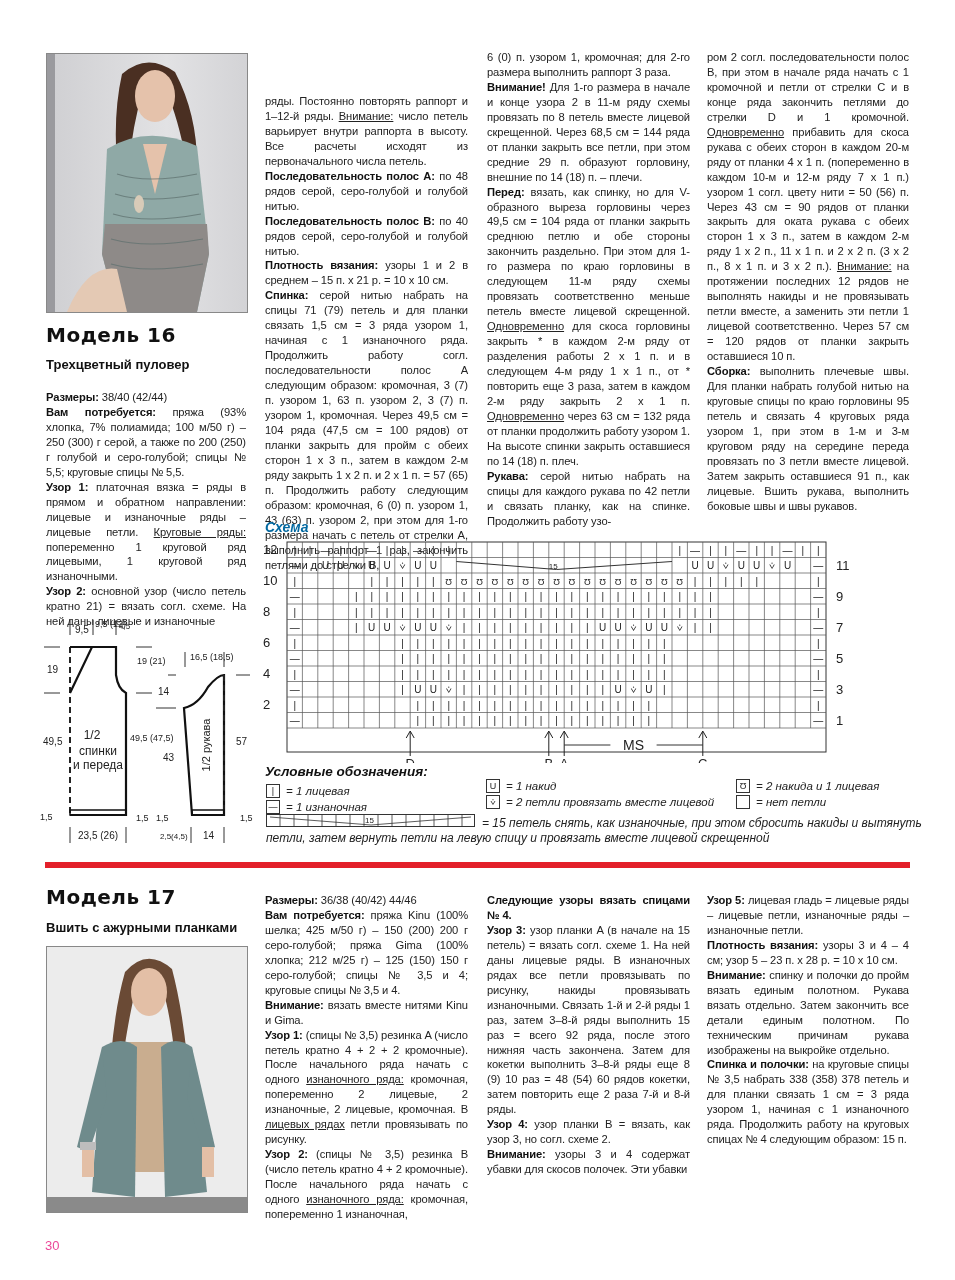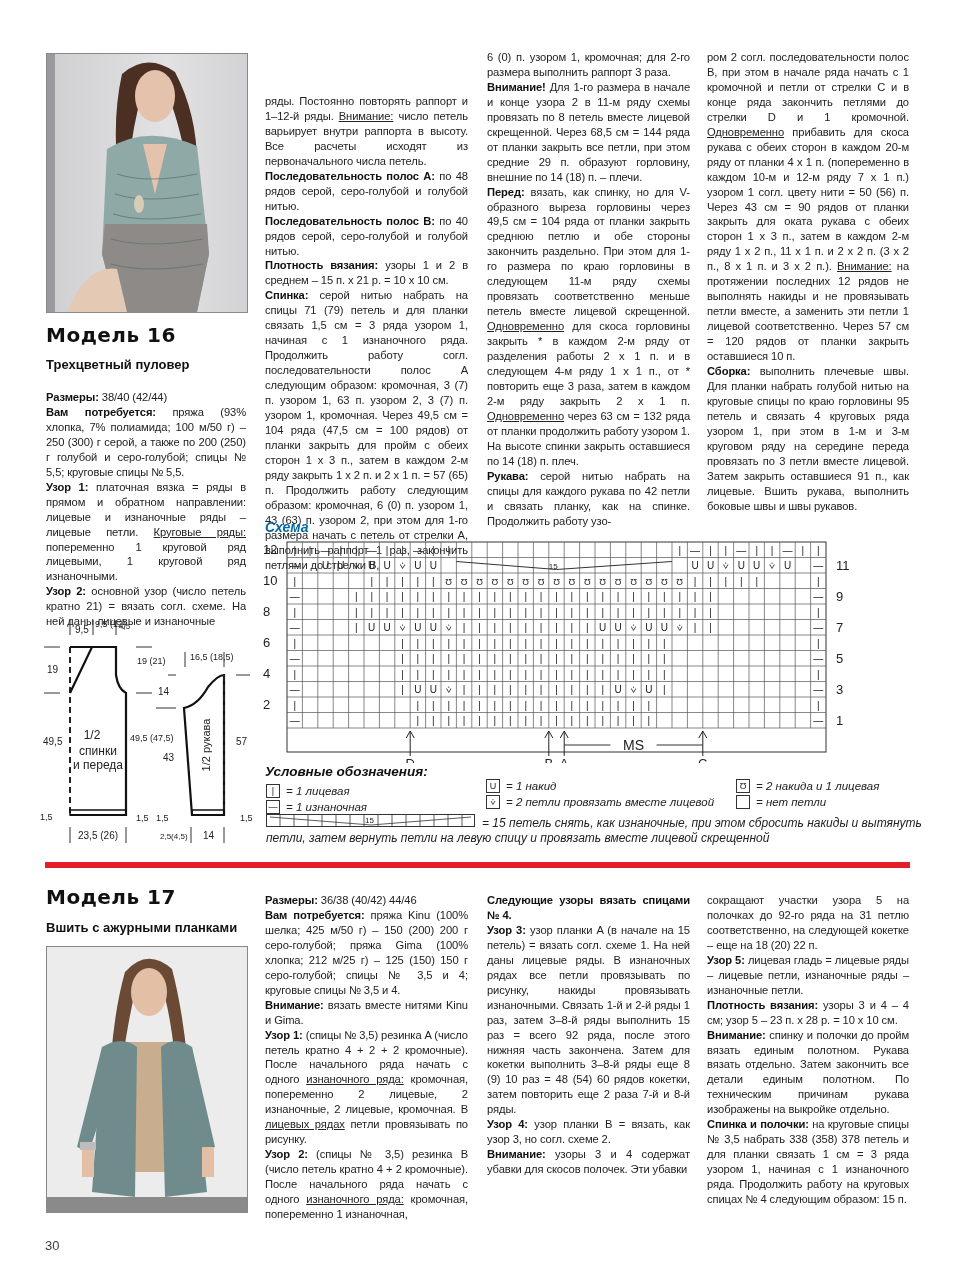--- a/index.html
+++ b/index.html
@@ -5,21 +5,21 @@
   html, body { margin:0; padding:0; background:#fff; }
   body { width:955px; height:1280px; position:relative; overflow:hidden; font-family:"Liberation Sans", sans-serif; color:#1c1c1c; }
   .col { position:absolute; font-family:"Liberation Sans", sans-serif; font-size:11.2px; line-height:14.95px; text-align:justify; letter-spacing:-0.1px; color:#222; }
   .col p { margin:0; }
   .col b { font-weight:bold; color:#111; }
   .col u { text-decoration:underline; }
   .photo { position:absolute; border:1px solid #888; overflow:hidden; }
   .model-title { position:absolute; font-family:"DejaVu Sans", sans-serif; font-weight:bold; font-size:20px; letter-spacing:0.5px; color:#111; }
   .model-sub { position:absolute; font-family:"Liberation Sans", sans-serif; font-weight:bold; font-size:13px; color:#111; }
   .redbar { position:absolute; left:45px; top:862px; width:865px; height:6px; background:#e3202a; }
-  .page-num { position:absolute; left:45px; top:1238px; font-size:13px; color:#404040; }
+  .page-num { position:absolute; left:45px; top:1238px; font-size:13px; color:#ec4899; }
   .schema-title { position:absolute; left:265px; top:519px; font-weight:bold; font-style:italic; font-size:14px; color:#0369a1; }
   .legend-title { position:absolute; left:265px; top:764px; font-weight:bold; font-style:italic; font-size:13.5px; color:#111; }
   .legend-item { position:absolute; font-style:italic; font-size:11.5px; color:#222; display:flex; align-items:center; gap:6px; white-space:nowrap; }
   .lbox { display:inline-block; width:12px; height:12px; border:1px solid #333; font-size:9px; line-height:12px; text-align:center; font-style:normal; }
   .legend-note { position:absolute; font-style:italic; font-size:12px; color:#222; white-space:nowrap; }
   svg text { font-family:"Liberation Sans", sans-serif; }
 </style>
 </head>
 <body>
 
@@ -545,20 +545,19 @@
 </div>
 
 <div class="col" style="left:487px;top:893px;width:203px;">
   <p><b>Следующие узоры вязать спицами № 4.</b></p>
   <p><b>Узор 3:</b><span> узор планки A (в начале на 15 петель) = вязать согл. схеме 1. На ней даны лицевые ряды. В изнаночных рядах все петли провязывать по рисунку, накиды провязывать изнаночными. Связать 1-й и 2-й ряды 1 раз, затем 3–8-й ряды выполнить 15 раз = всего 92 ряда, после этого нижняя часть закончена. Затем для кокетки выполнить 3–8-й ряды еще 8 (9) 10 раз = 48 (54) 60 рядов кокетки, затем повторить еще 2 раза 7-й и 8-й ряды.</span></p>
   <p><b>Узор 4:</b><span> узор планки B = вязать, как узор 3, но согл. схеме 2.</span></p>
   <p><b>Внимание:</b><span> узоры 3 и 4 содержат убавки для скосов полочек. Эти убавки</span></p>
 </div>
 
 <div class="col" style="left:707px;top:893px;width:202px;">
-  <p><span>сокращают участки узора 5 на полочках до 92-го ряда на 31 петлю соответственно, на следующей кокетке – еще на 18 (20) 22 п.</span></p>
   <p><b>Узор 5:</b><span> лицевая гладь = лицевые ряды – лицевые петли, изнаночные ряды – изнаночные петли.</span></p>
   <p><b>Плотность вязания:</b><span> узоры 3 и 4 – 4 см; узор 5 – 23 п. х 28 р. = 10 х 10 см.</span></p>
   <p><b>Внимание:</b><span> спинку и полочки до пройм вязать единым полотном. Рукава вязать отдельно. Затем закончить все детали единым полотном. По техническим причинам рукава изображены на выкройке отдельно.</span></p>
   <p><b>Спинка и полочки:</b><span> на круговые спицы № 3,5 набрать 338 (358) 378 петель и для планки связать 1 см = 3 ряда узором 1, начиная с 1 изнаночного ряда. Продолжить работу на круговых спицах № 4 следующим образом: 15 п.</span></p>
 </div>
 
 <div class="page-num">30</div>
 
 </body></html>

